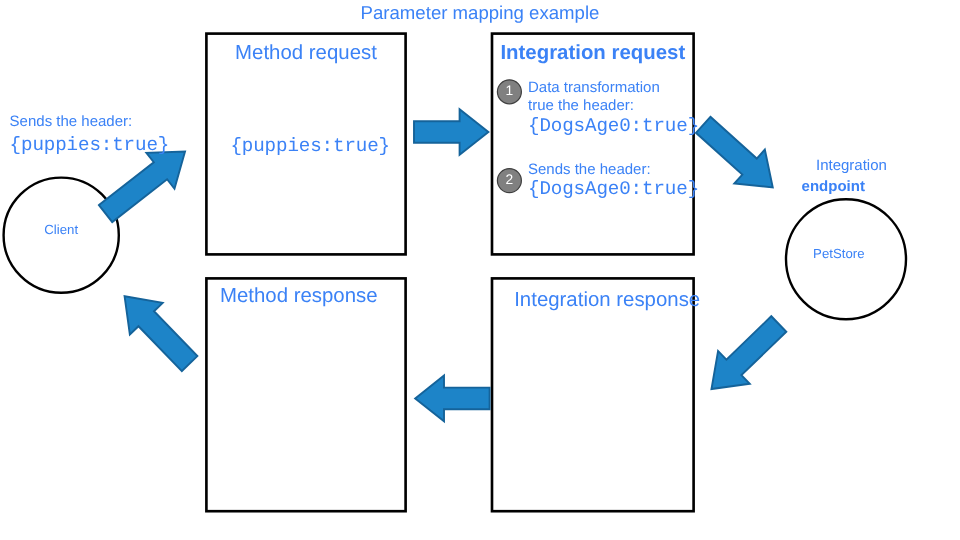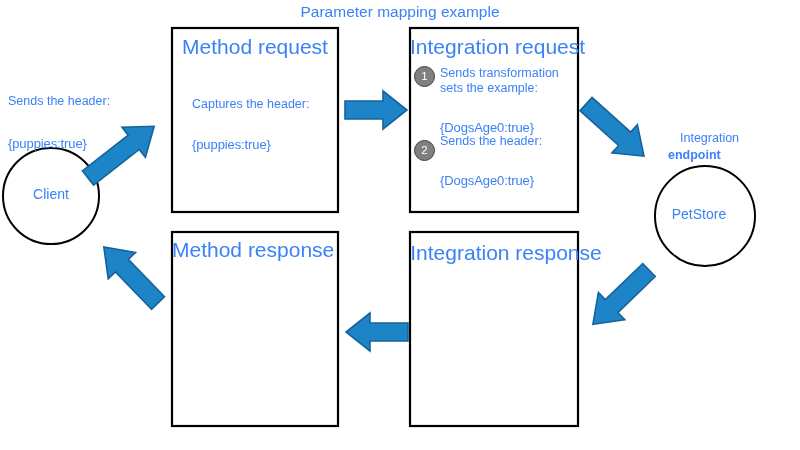--- a/index.html
+++ b/index.html
@@ -42,34 +42,33 @@
     white-space: pre;
   }
   .diagram-title {
     font-size: 15.5px;
     text-align: center;
     width: 100%;
     left: 0;
     top: 3px;
   }
   .box-title {
-    font-size: 21px;
+    font-size: 17px;
     text-align: center;
   }
   .body-text {
     font-size: 12.5px;
   }
   .mono {
-    font-family: Liberation Sans, sans-serif;
-    font-size: 13px;
+    font-family: Liberation Mono, monospace;
+    font-size: 16px;
     letter-spacing: -0.1px;
-    margin-top: 24px;
   }
   .node-label {
-    font-size: 14px;
+    font-size: 11px;
     text-align: center;
   }
   .side-label {
     font-size: 12.5px;
   }
   .step-label {
     font-size: 12.5px;
   }
   .num-badge {
     position: absolute;
@@ -131,28 +130,27 @@
 
   <div class="text-layer">
 
     <div class="lbl diagram-title">Parameter mapping example</div>
 
     <div class="lbl side-label" style="left:8px; top:94px;">Sends the header:</div>
     <div class="lbl mono" style="left:8px; top:112px;">{puppies:true}</div>
     <div class="lbl node-label" style="left:3px; top:186px; width:96px;">Client</div>
 
     <div class="lbl box-title" style="left:172px; top:34px; width:166px;">Method request</div>
-    <div class="lbl body-text" style="left:192px; top:97px;">Captures the header:</div>
     <div class="lbl mono" style="left:192px; top:113px;">{puppies:true}</div>
 
-    <div class="lbl box-title" style="left:410px; top:34px; width:168px;">Integration request</div>
+    <div class="lbl box-title" style="left:410px; top:34px; width:168px;font-weight:bold;">Integration request</div>
 
     <div class="num-badge" style="left:414px; top:66px;">1</div>
-    <div class="lbl step-label" style="left:440px; top:66px;">Sends transformation</div>
-    <div class="lbl step-label" style="left:440px; top:81px;">sets the example:</div>
+    <div class="lbl step-label" style="left:440px; top:66px;">Data transformation</div>
+    <div class="lbl step-label" style="left:440px; top:81px;">true the header:</div>
     <div class="lbl mono" style="left:440px; top:96px;">{DogsAge0:true}</div>
 
     <div class="num-badge" style="left:414px; top:140px;">2</div>
     <div class="lbl step-label" style="left:440px; top:134px;">Sends the header:</div>
     <div class="lbl mono" style="left:440px; top:149px;">{DogsAge0:true}</div>
 
     <div class="lbl side-label" style="left:668px; top:131px;margin-left:12px;">Integration</div>
     <div class="lbl side-label" style="left:668px; top:148px;font-weight:bold;">endpoint</div>
     <div class="lbl node-label" style="left:655px; top:206px; width:88px;">PetStore</div>
 

